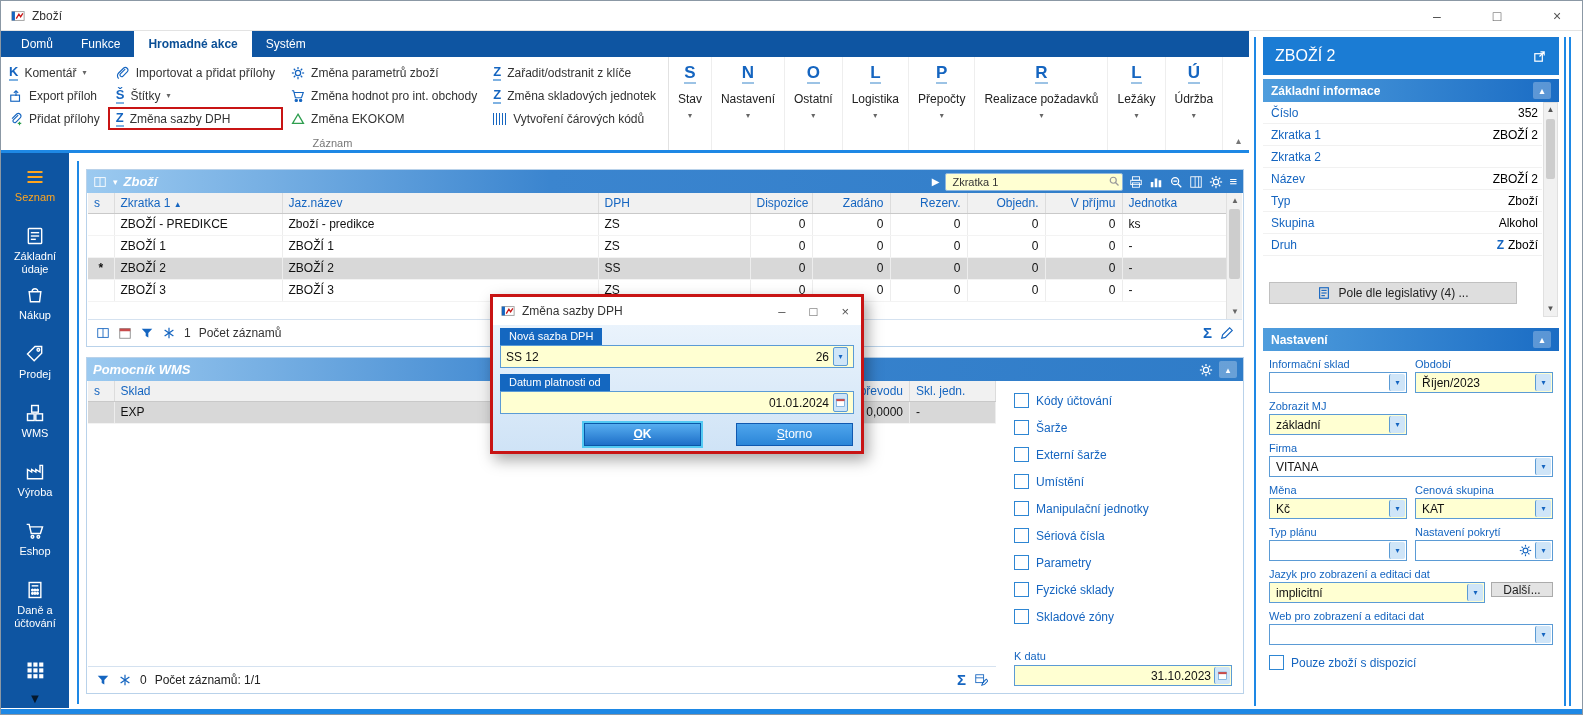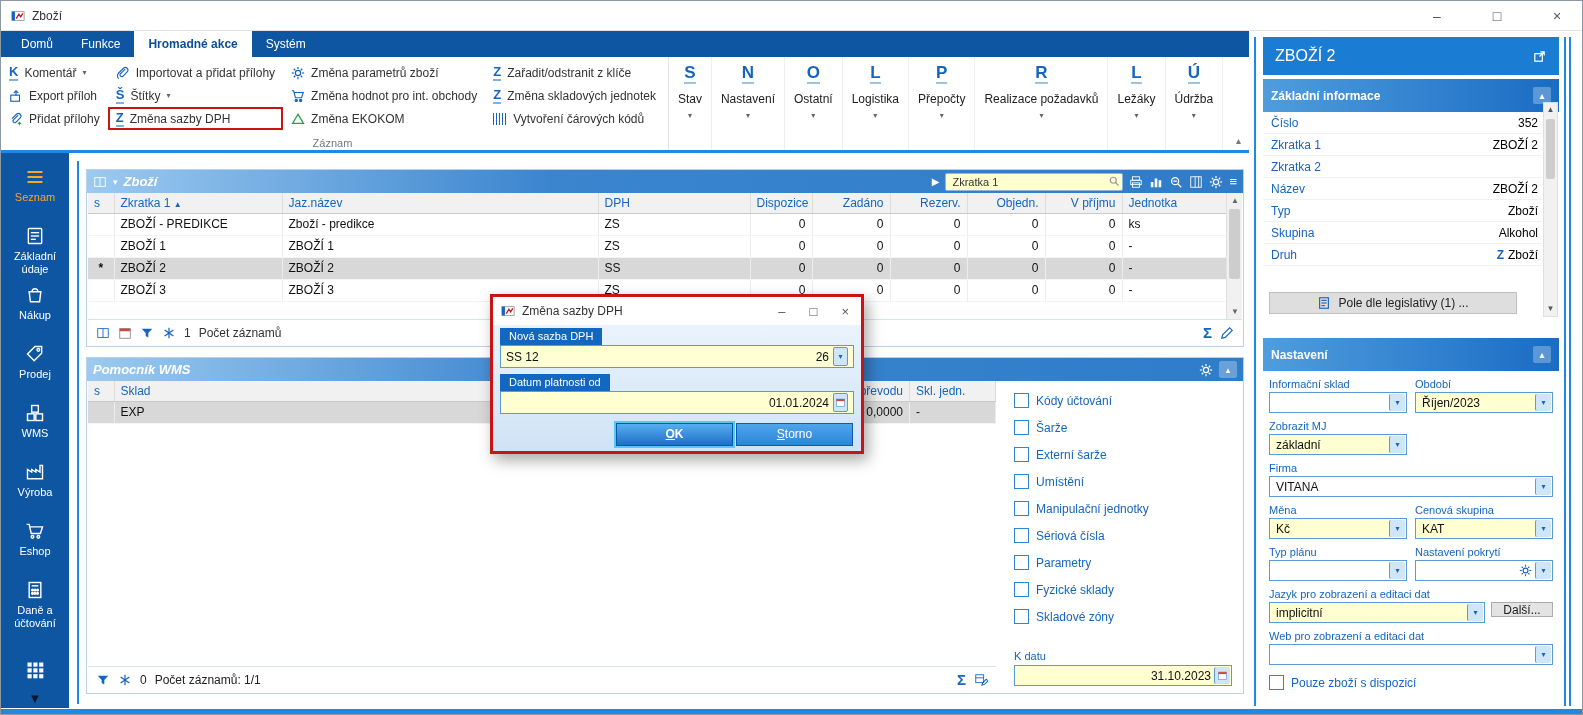--- a/index.html
+++ b/index.html
@@ -115,30 +115,30 @@
   .dlg-title { height:28px; display:flex; align-items:center; gap:7px; padding:0 8px; background:#fff; }
   .dlg-title .t { font-size:12px; color:#333; flex:1; }
   .dlg-title .wc { display:flex; gap:24px; color:#555; font-size:13px; padding-right:4px; }
   .dlg-body { position:absolute; top:28px; left:0; right:0; bottom:0; background:linear-gradient(#eaf3fc,#cfe3f6); padding:3px 7px 0; }
   .dlg-chip { display:inline-block; background:#1467c0; color:#fff; font-size:11px; padding:2px 9px 3px; }
   .dlg-fld { height:23px; background:#ffffd2; border:1px solid #5b9bd5; display:flex; align-items:center; padding:0 5px; font-size:12px; color:#111; position:relative; }
   .dlg-fld .rt { margin-left:auto; display:flex; align-items:center; gap:4px; }
   .dlg-fld .chip2 { width:15px; height:19px; background:#cfe5f8; border:1px solid #5b9bd5; color:#1565c0;
                     display:flex; align-items:center; justify-content:center; font-size:8px; border-radius:2px; }
   .dlg-btns { display:flex; justify-content:flex-end; gap:3px; margin-top:9px; padding-right:1px; }
-  .dlg-btn { display:block; width:117px; height:23px; text-align:center; color:#fff; font-size:12px; line-height:21px; cursor:default; }
+  .dlg-btn { display:block; width:117px; height:23px; text-align:center; color:#fff; font-size:12px; line-height:21px; cursor:default;margin-left:32px; }
   .dlg-btn::first-letter { text-decoration:underline; }
   .btn-ok { background:linear-gradient(#57aef0,#1e6fc8); border:1px solid #0a57a8; box-shadow:0 0 0 2px #53c9f3; font-weight:bold; }
   .btn-cancel { background:linear-gradient(#4fa5ec,#2b86d8); border:1px solid #10superb5bb0; border:1px solid #1059b0; }
 
   
   .detail { position:absolute; top:36px; left:1262px; width:296px; bottom:8px; background:#fff; }
   .detail-head { height:38px; background:#1b7cd4; color:#fff; display:flex; align-items:center; padding:0 12px; font-size:16px; }
   .detail-head .popout { margin-left:auto; width:15px; height:15px; color:#fff; }
-  .sec-head { height:33px; background:linear-gradient(90deg,#4f9ddd,#1a6cc4); color:#fff; font-weight:bold; font-size:12px;
+  .sec-head { height:23px; background:linear-gradient(90deg,#4f9ddd,#1a6cc4); color:#fff; font-weight:bold; font-size:12px;
               display:flex; align-items:center; padding:0 8px; }
   .sec-head .hdr-chev { margin-left:auto; }
   .sec1-head { margin-top:4px; }
   .info-rows { margin-right:17px; }
   .info-row { height:22px; display:flex; align-items:center; border-bottom:1px solid #f1f1f1; padding:0 4px 0 8px; }
   .info-row .ilabel { flex:1; color:#1565c0; }
   .info-row .ivalue { color:#000; display:flex; align-items:center; gap:4px; }
   .z-chip { color:#1565c0; font-weight:bold; }
   .legis { margin:26px 24px 0 6px; height:22px; width:248px; background:#dedede; border:1px solid #c0c0c0;
            display:flex; align-items:center; justify-content:center; gap:7px; font-size:12px; color:#222;
@@ -790,21 +790,21 @@
       </div>
     </div>
 
     <button class="legis">
       <svg class="i" viewBox="0 0 16 16" fill="none" stroke="#1565c0" stroke-width="1.3">
           <rect x="3" y="2" width="10" height="12"></rect>
           <line x1="5" y1="5" x2="11" y2="5"></line>
           <line x1="5" y1="8" x2="11" y2="8"></line>
           <line x1="5" y1="11" x2="9" y2="11"></line>
         </svg>
-      <span>Pole dle legislativy (1) ...</span>
+      <span>Pole dle legislativy (4) ...</span>
     </button>
 
     <div class="dscroll">
       <span class="arr" style="top:0">▲</span>
       <div class="thumb"></div>
       <span class="arr" style="bottom:0">▼</span>
     </div>
 
     <div class="sec-head sec2-head">
       <span>Nastavení</span>

